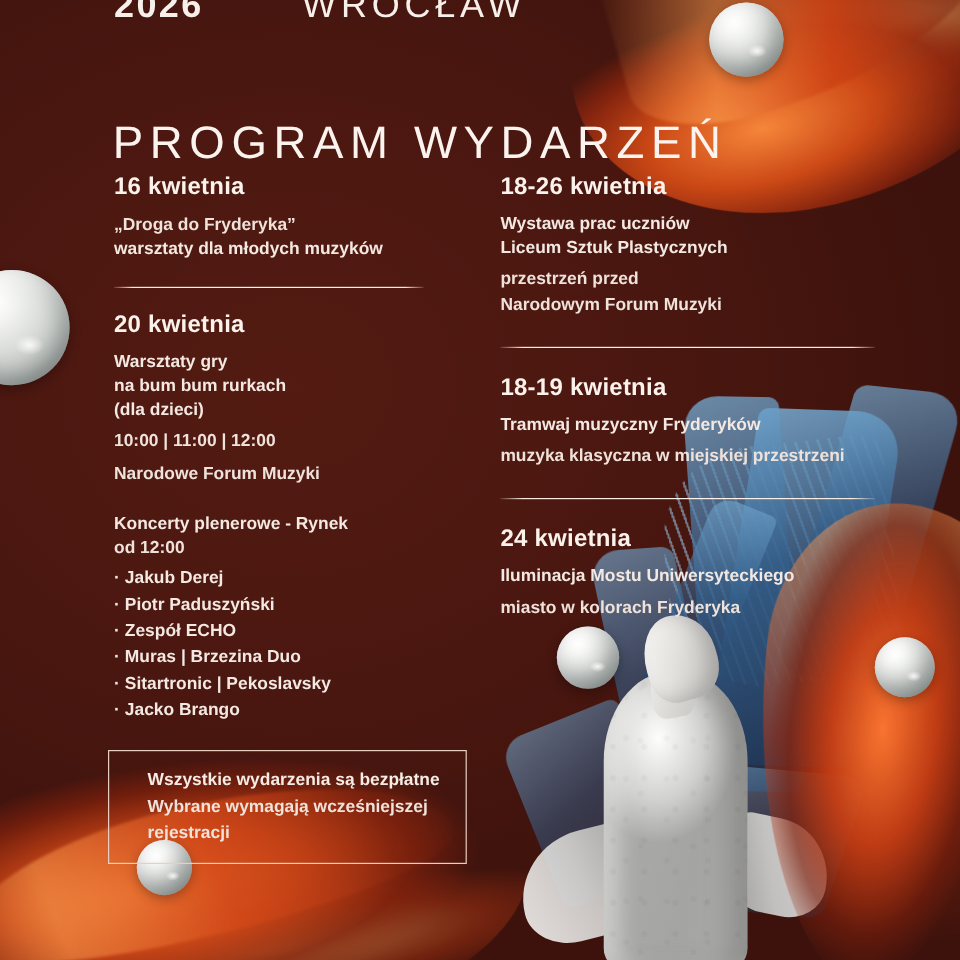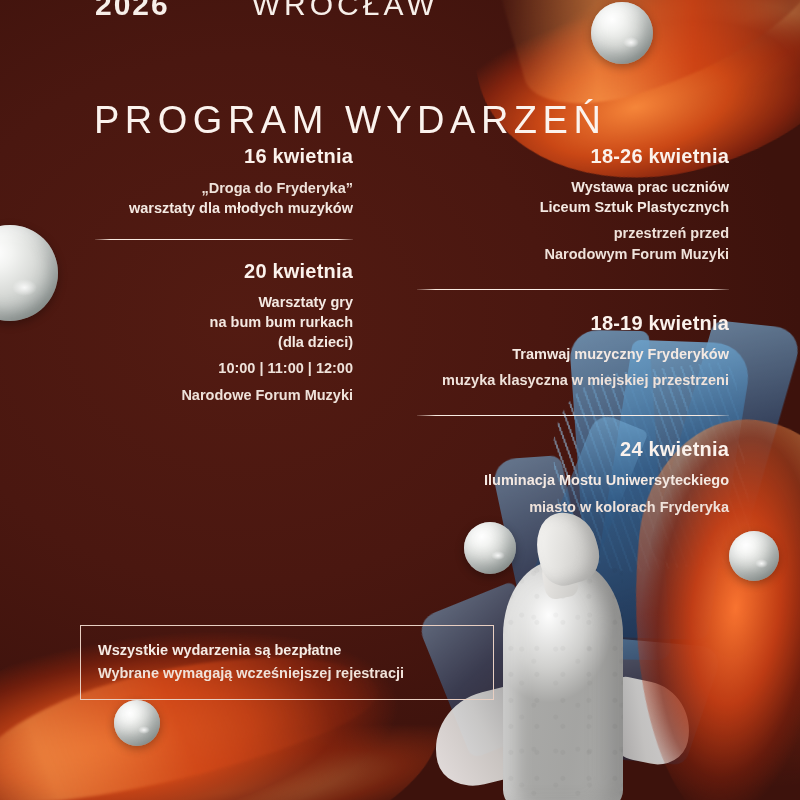--- a/index.html
+++ b/index.html
@@ -195,21 +195,21 @@
   .page-title {
     position: absolute;
     top: 74px; left: 94px;
     font-size: 38px;
     font-weight: 300;
     letter-spacing: 5.5px;
     color: #fbf3ee;
     white-space: nowrap;
   }
 
-  .col { position: absolute; text-align: right; }
+  .col { position: absolute; }
   .col-left  { top: 145px; left: 95px;  width: 258px; }
   .col-right { top: 145px; left: 417px; width: 312px; }
 
   .block { margin-bottom: 0; }
 
   .date {
     font-size: 20px;
     font-weight: 700;
     letter-spacing: .2px;
     color: #fbf2ec;
@@ -248,24 +248,24 @@
   }
   .artist-list li::before {
     content: "\00B7";
     display: inline-block;
     width: 9px;
     font-weight: 700;
   }
 
   .notice {
     position: absolute;
-    top: 625px; left: 80px;
-    width: 414px;
+    top: 625px; left: 90px;
+    width: 299px;
     box-sizing: border-box;
-    padding: 14px 17px 15px 17px;
+    padding: 14px 17px 15px 32px;
     border: 1px solid #e8cfc2;
   }
   .notice-bold {
     font-size: 14.5px;
     font-weight: 700;
     color: #f6ece5;
     line-height: 1.4;
     margin: 0 0 3px 0;
   }
   .notice-reg {
@@ -339,20 +339,32 @@
         <p class="bold-line">na bum bum rurkach</p>
         <p class="bold-line">(dla dzieci)</p>
         <div class="gap-sm"></div>
         <p class="reg-line">10:00 | 11:00 | 12:00</p>
         <div class="gap-sm"></div>
         <p class="reg-line">Narodowe Forum Muzyki</p>
       </div>
 
       <div style="height:22px"></div>
 
+      <div class="block">
+        <p class="bold-line">Koncerty plenerowe - Rynek</p>
+        <p class="reg-line">od 12:00</p>
+        <ul class="artist-list">
+          <li>Jakub Derej</li>
+          <li>Piotr Paduszyński</li>
+          <li>Zespół ECHO</li>
+          <li>Muras | Brzezina Duo</li>
+          <li>Sitartronic | Pekoslavsky</li>
+          <li>Jacko Brango</li>
+        </ul>
+      </div>
     </div>
 
     <div class="col col-right">
 
       <div class="block">
         <p class="date">18-26 kwietnia</p>
         <p class="bold-line">Wystawa prac uczniów</p>
         <p class="bold-line">Liceum Sztuk Plastycznych</p>
         <div class="gap-sm"></div>
         <p class="reg-line">przestrzeń przed</p>

